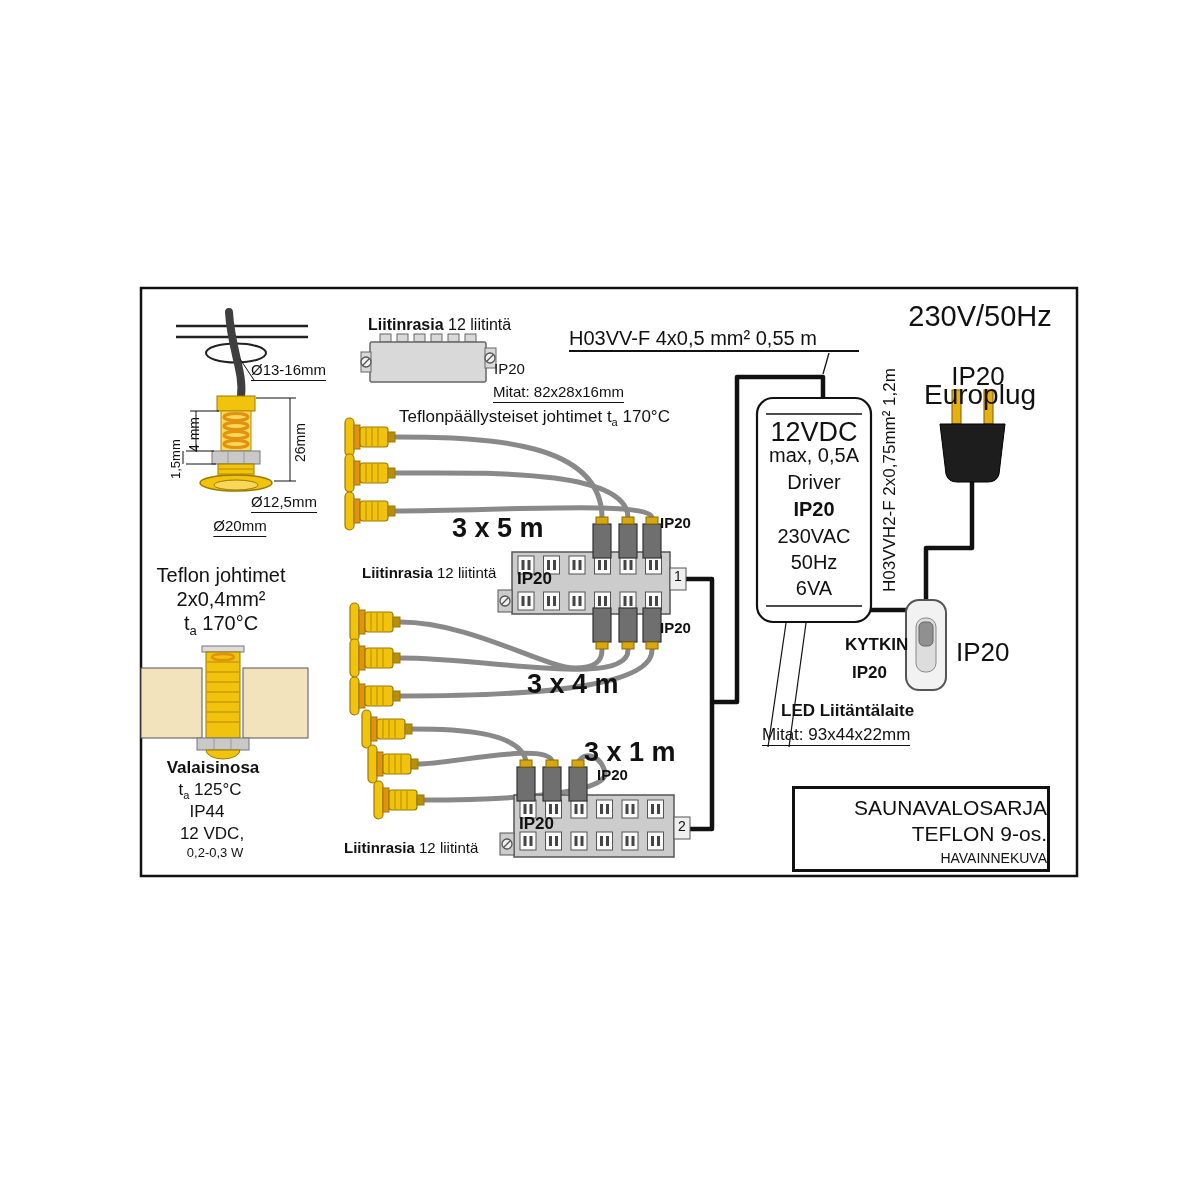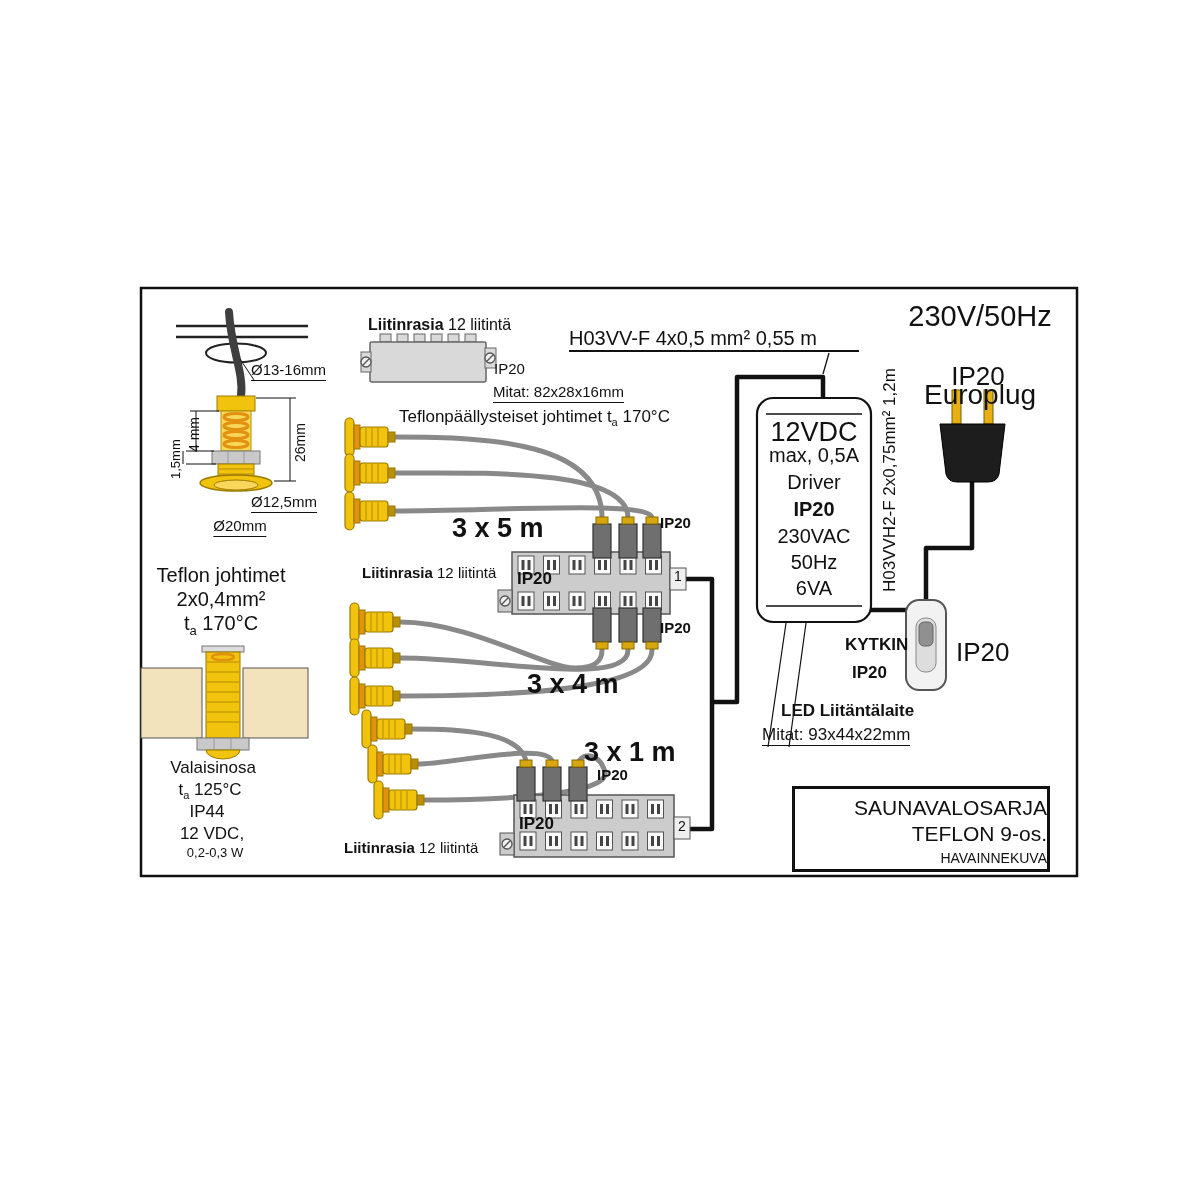--- a/index.html
+++ b/index.html
@@ -289,21 +289,21 @@
 <div class="lbl rot" style="left:169px;top:479px;font-size:13px;">1,5mm</div>
 <div class="lbl c u" style="left:240px;top:494px;font-size:15px;border-bottom-width:1.5px;margin-left:44px;">Ø12,5mm</div>
 <div class="lbl c u" style="left:240px;top:518px;font-size:15px;border-bottom-width:1.5px;">Ø20mm</div>
 
 <div class="lbl c" style="left:221px;top:564px;font-size:20px;">Teflon johtimet</div>
 <div class="lbl c" style="left:221px;top:588px;font-size:20px;">2x0,4mm²</div>
 <div class="lbl c" style="left:221px;top:612px;font-size:20px;">
   <span>t</span><sub>a</sub><span> 170°C</span>
 </div>
 
-<div class="lbl c" style="left:213px;top:758px;font-size:17px;">Valaisinosa</div>
+<div class="lbl c" style="left:213px;top:758px;font-size:17px;font-weight:bold;">Valaisinosa</div>
 <div class="lbl c" style="left:210px;top:780px;font-size:17px;">
   <span>t</span><sub>a</sub><span> 125°C</span>
 </div>
 <div class="lbl c" style="left:207px;top:802px;font-size:17px;">IP44</div>
 <div class="lbl c" style="left:212px;top:824px;font-size:17px;">12 VDC,</div>
 <div class="lbl c" style="left:215px;top:846px;font-size:13px;">0,2-0,3 W</div>
 
 <div class="titlebox">
   <div class="t1">SAUNAVALOSARJA</div>
   <div class="t2">TEFLON 9-os.</div>

